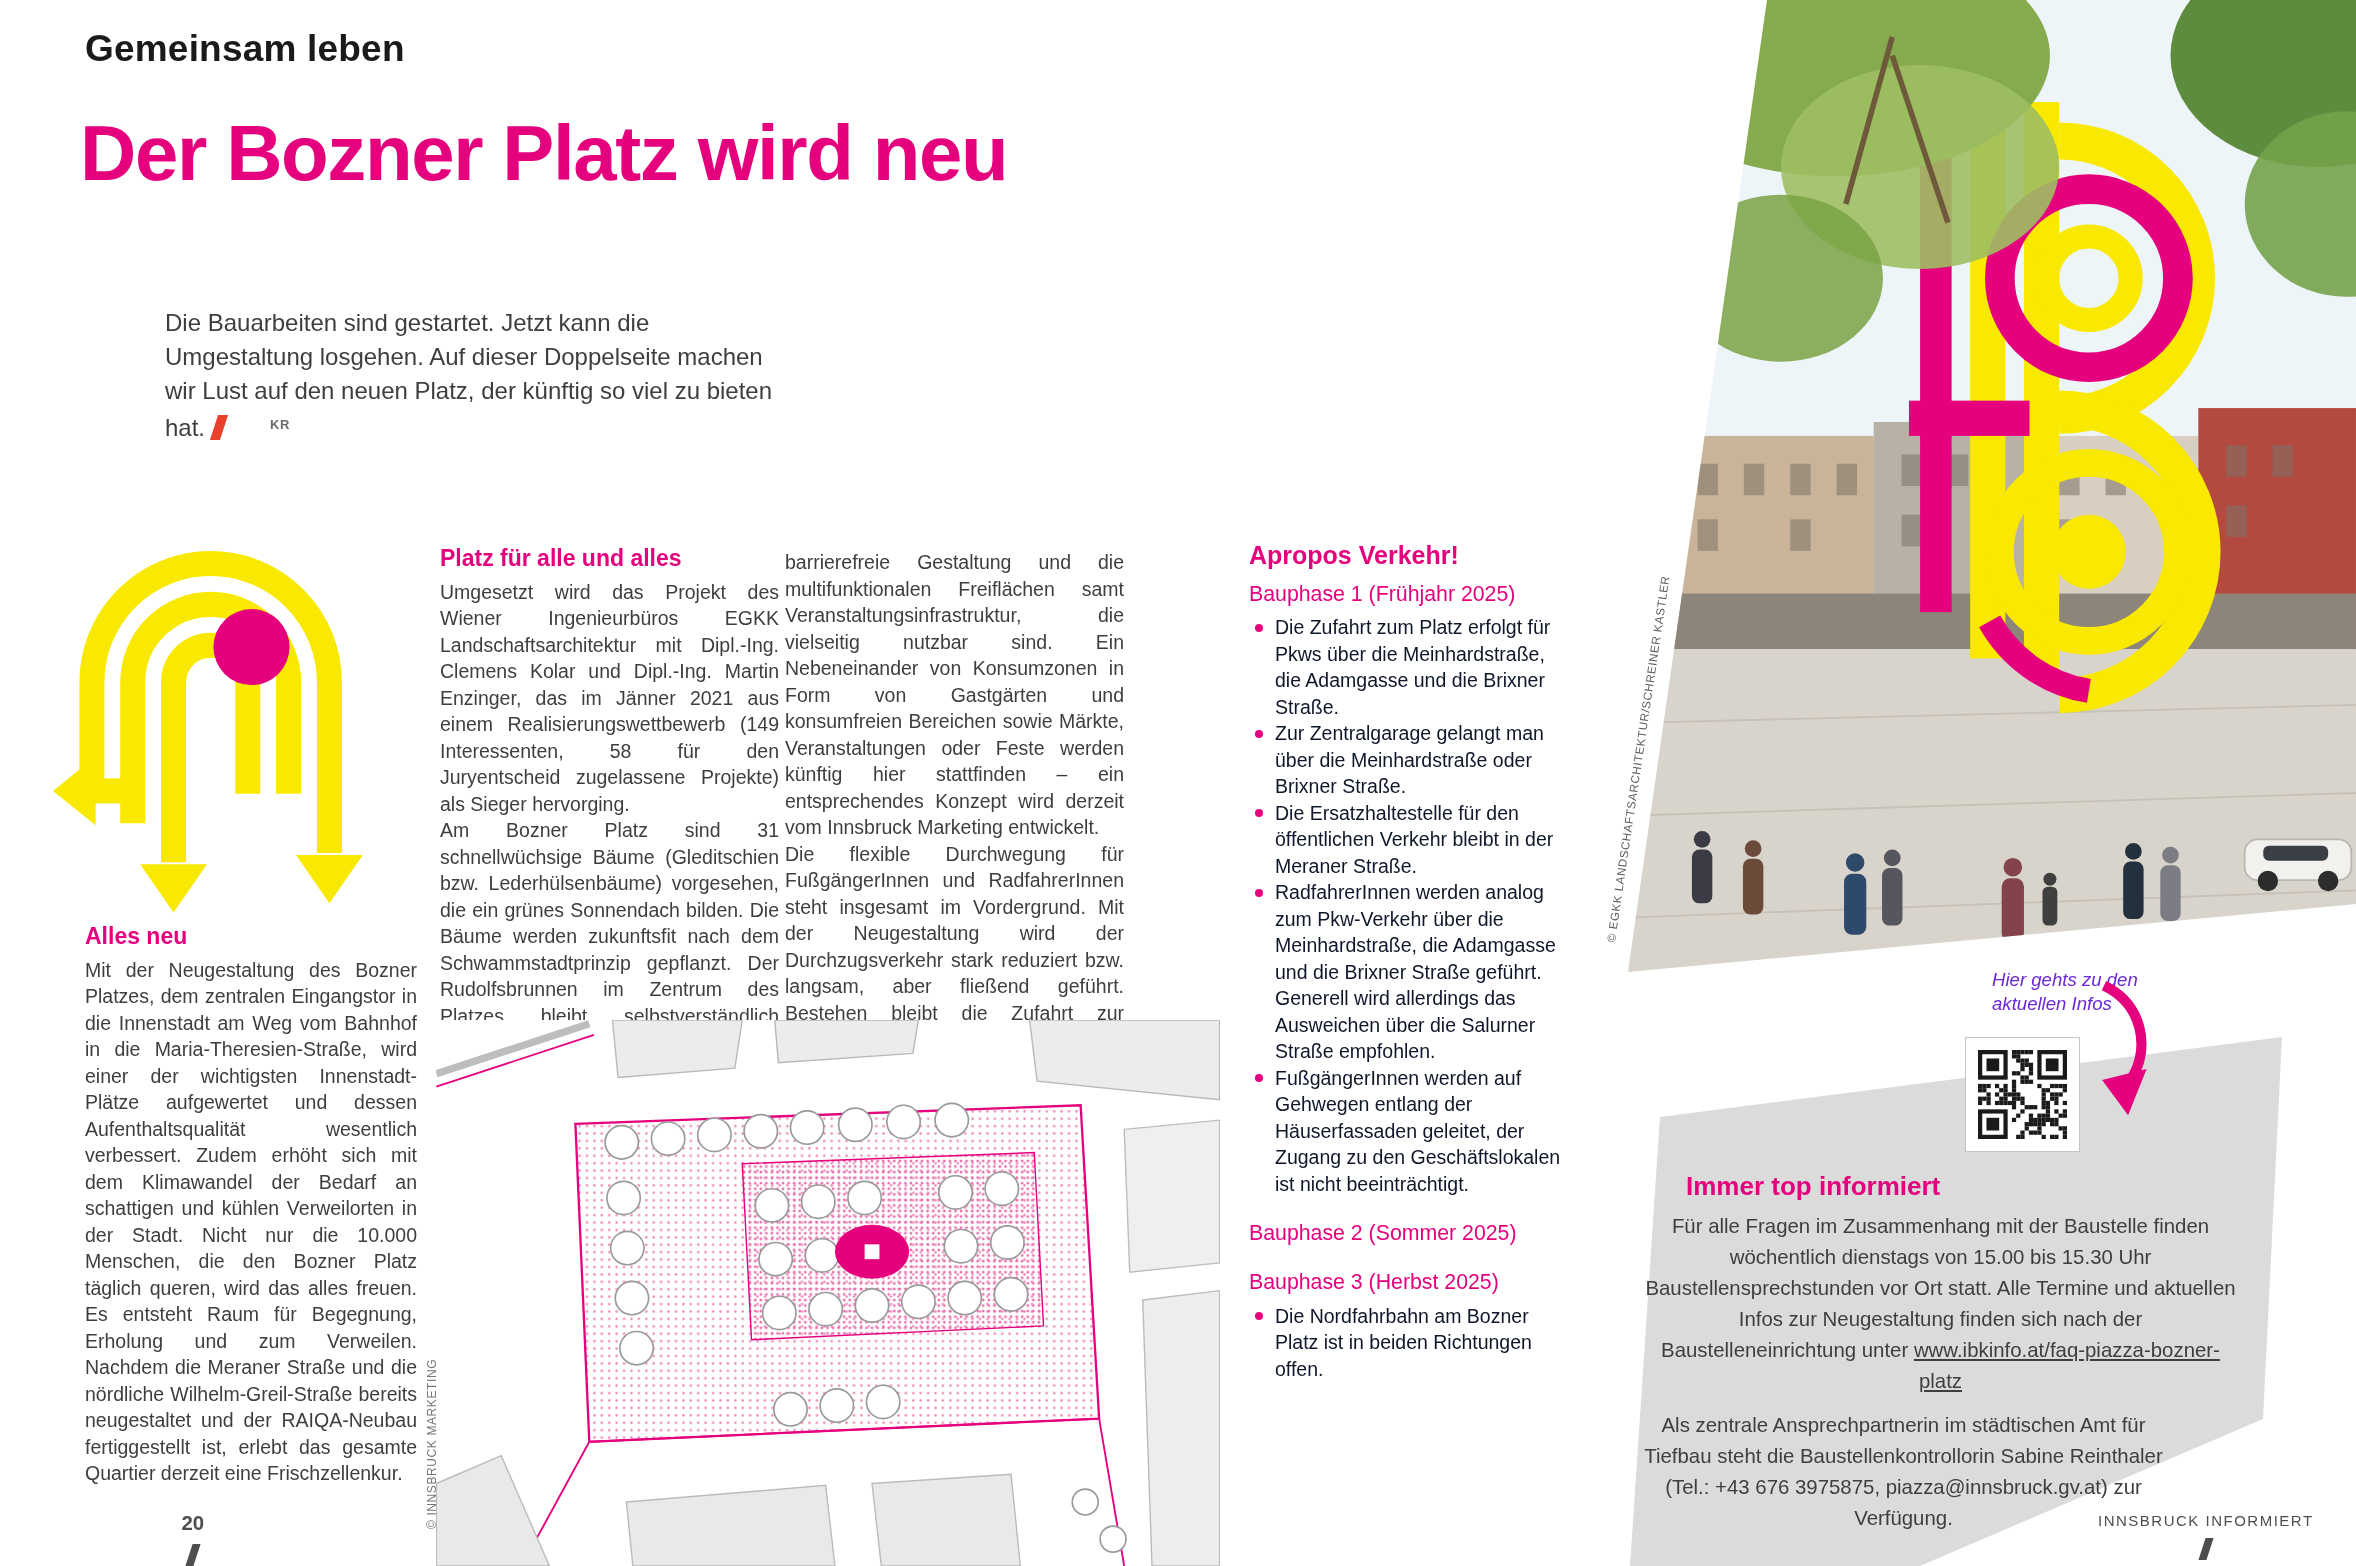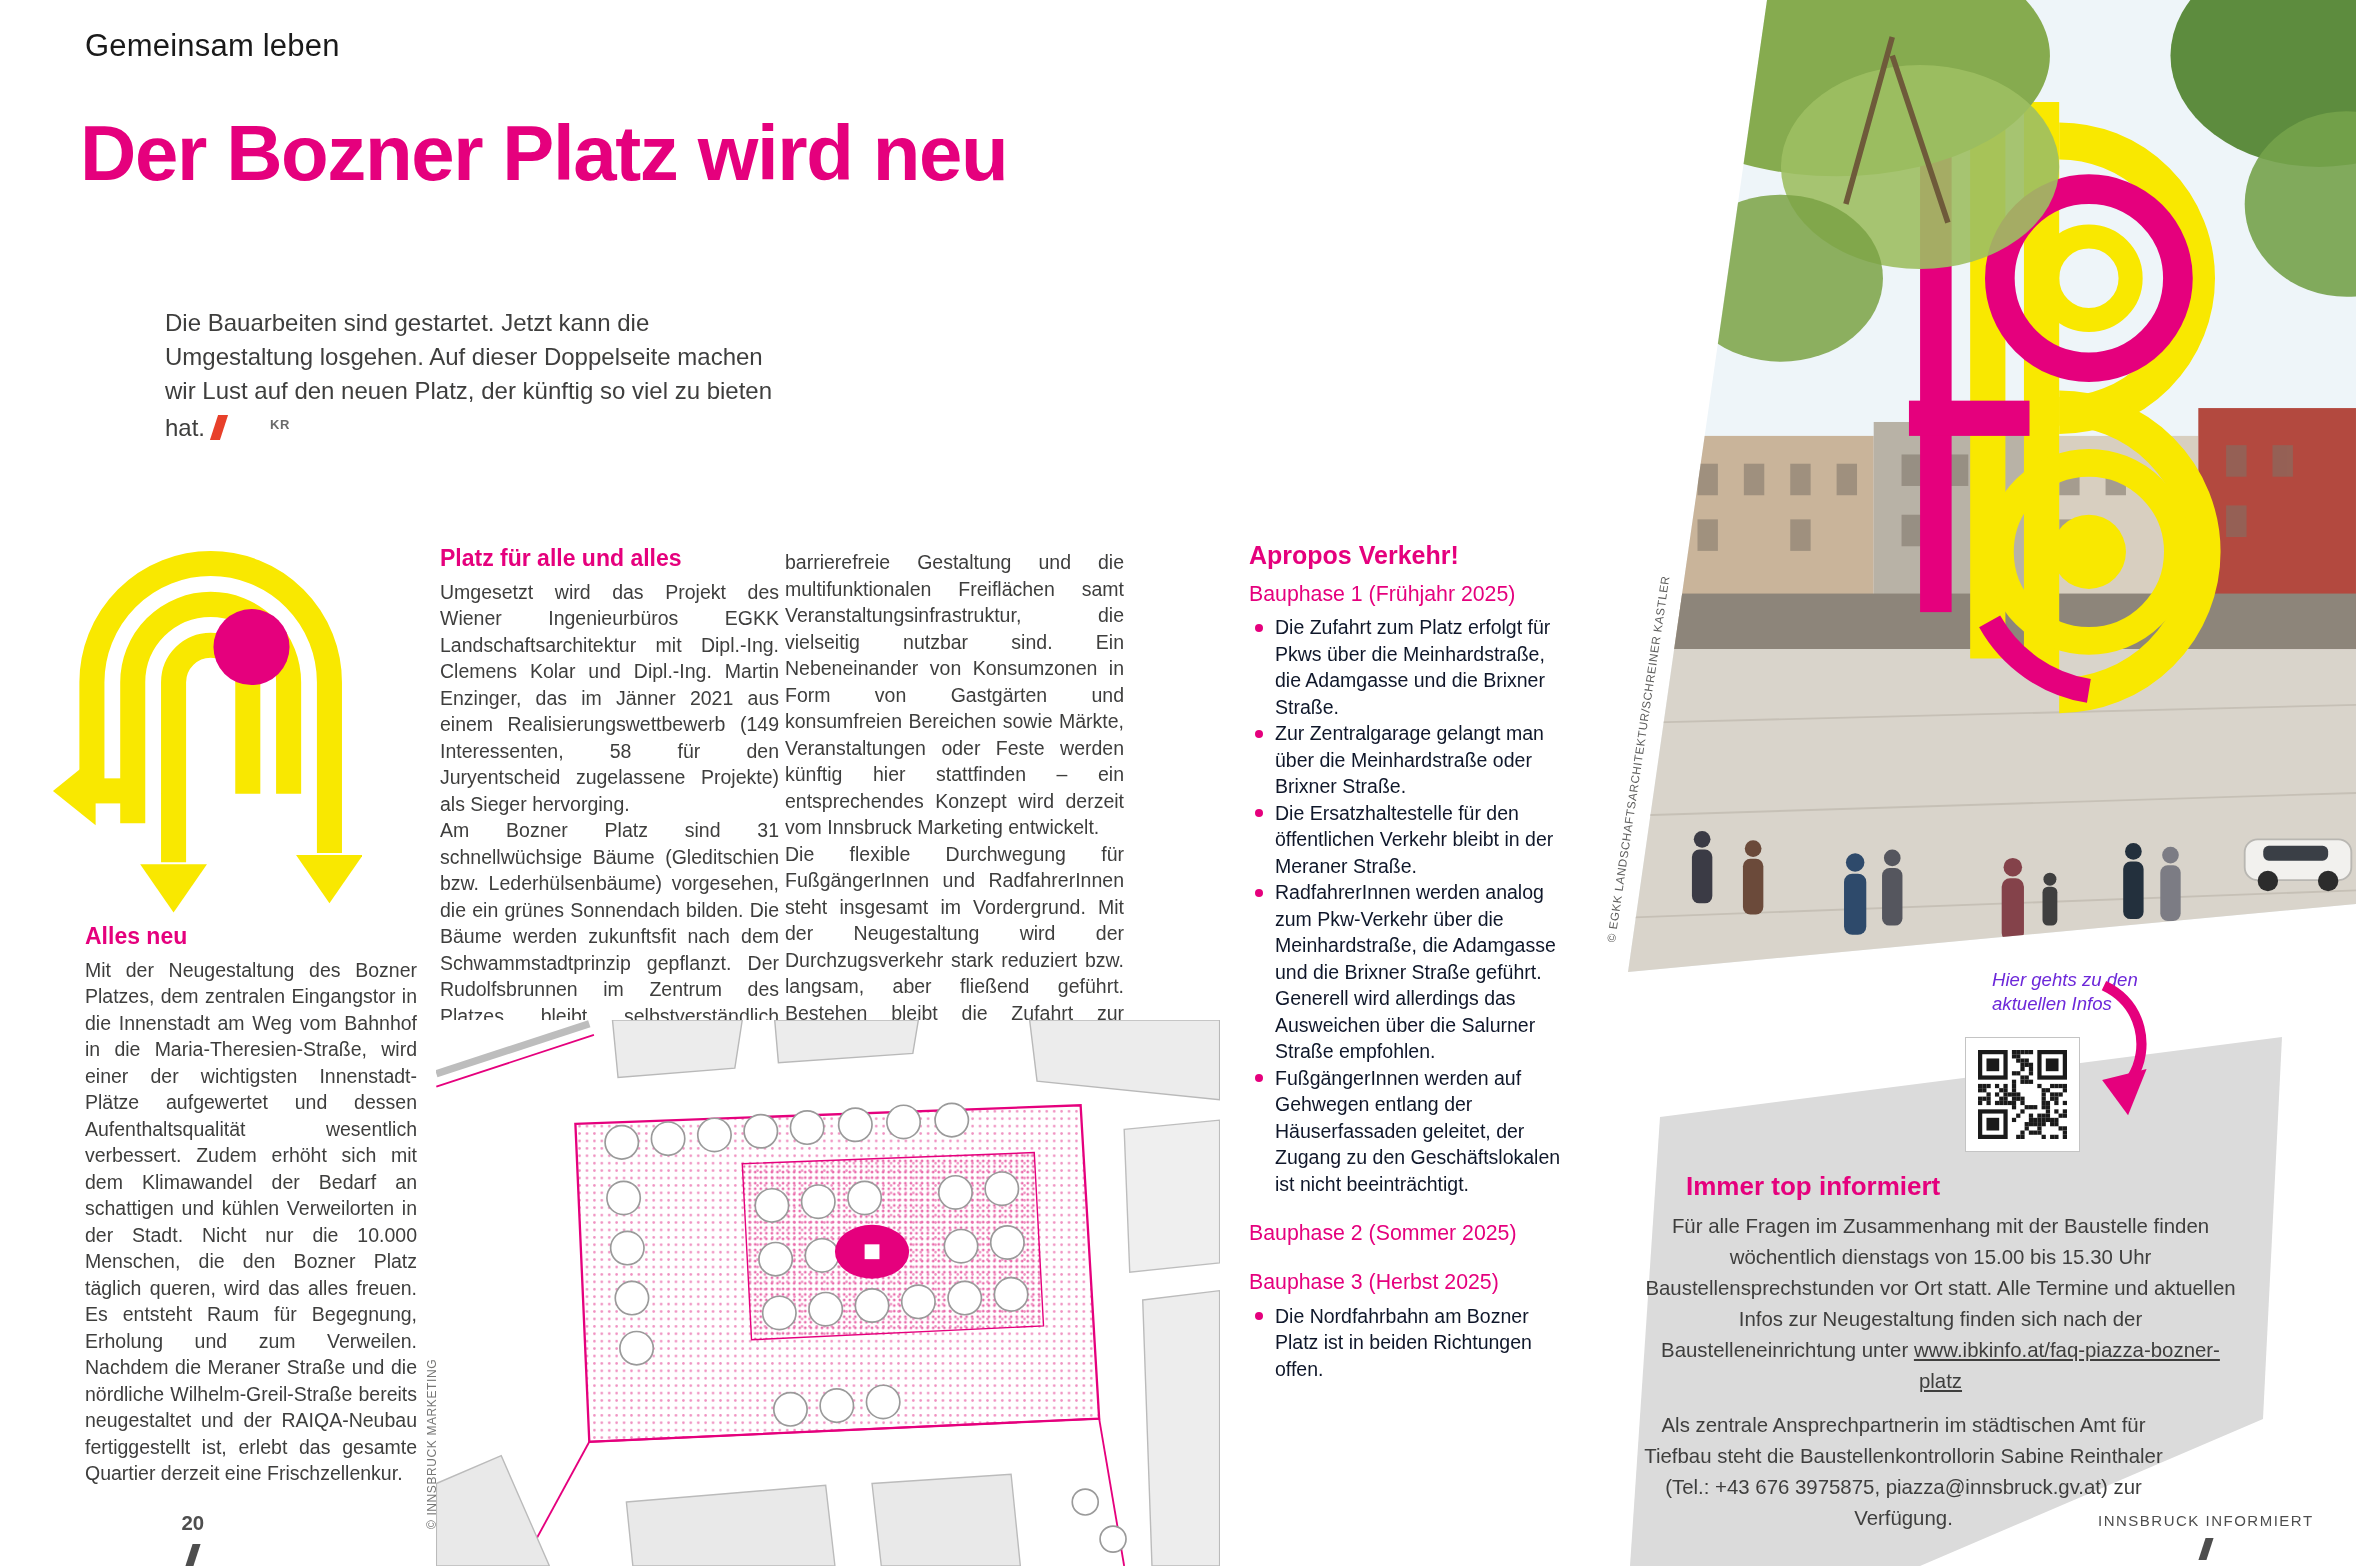--- a/index.html
+++ b/index.html
@@ -3,21 +3,21 @@
 <meta charset="utf-8">
 <style>
   * { margin:0; padding:0; box-sizing:border-box; }
   body { background:#888; font-family:"Liberation Sans", sans-serif; }
   #page {
     position:relative; width:2356px; height:1567px; background:#fff;
     overflow:hidden; color:#3e3e3d;
   }
   .abs { position:absolute; }
 
-  .kicker { left:85px; top:28px; font-size:31px; font-weight:normal; color:#1a1a1a; letter-spacing:0.2px; }
+  .kicker { left:85px; top:28px; font-size:37px; font-weight:bold; color:#1a1a1a; letter-spacing:0.2px; }
   .title  { left:80px; top:108px; font-size:78px; font-weight:bold; color:#e5007d; letter-spacing:-1.4px; }
 
   .intro { left:165px; top:306px; width:623px; font-size:24px; line-height:34px; color:#3e3e3d; }
   .slash { display:inline-block; width:10.2px; height:25px; background:#e8402a;
            transform:skewX(-18deg); margin:0 5.6px 0 9.3px; vertical-align:-3.7px; }
   .initials { font-size:13px; font-weight:bold; color:#6b6b6b; letter-spacing:0.5px; vertical-align:7.4px;padding-left:40px; }
 
   .body-col { font-size:19.5px; line-height:26.5px; text-align:justify; hyphens:auto; color:#3e3e3d; }
   .col-h { font-size:23px; font-weight:bold; color:#e5007d; margin-bottom:7.4px; text-align:left; }
   .col1 { left:85px;  top:923px; width:332px; }

